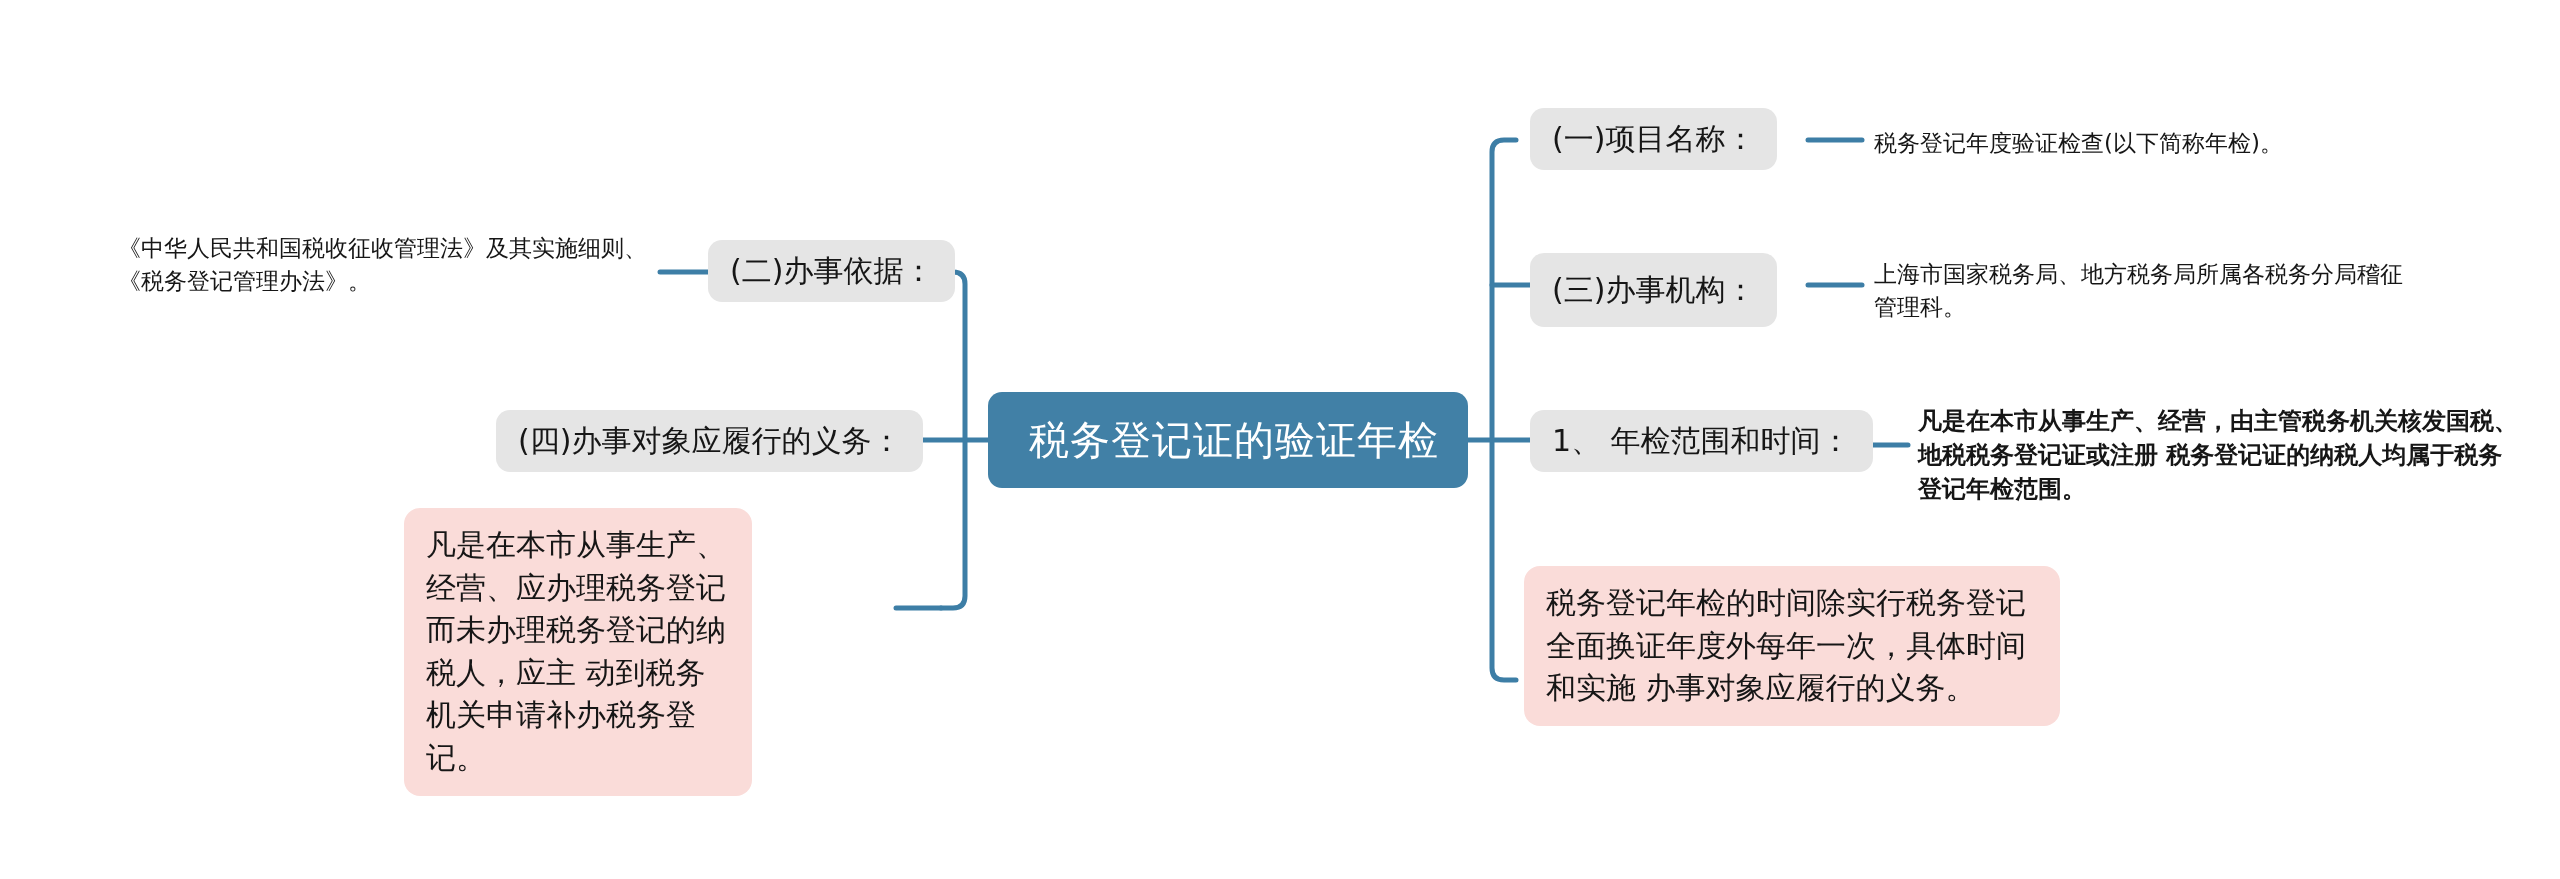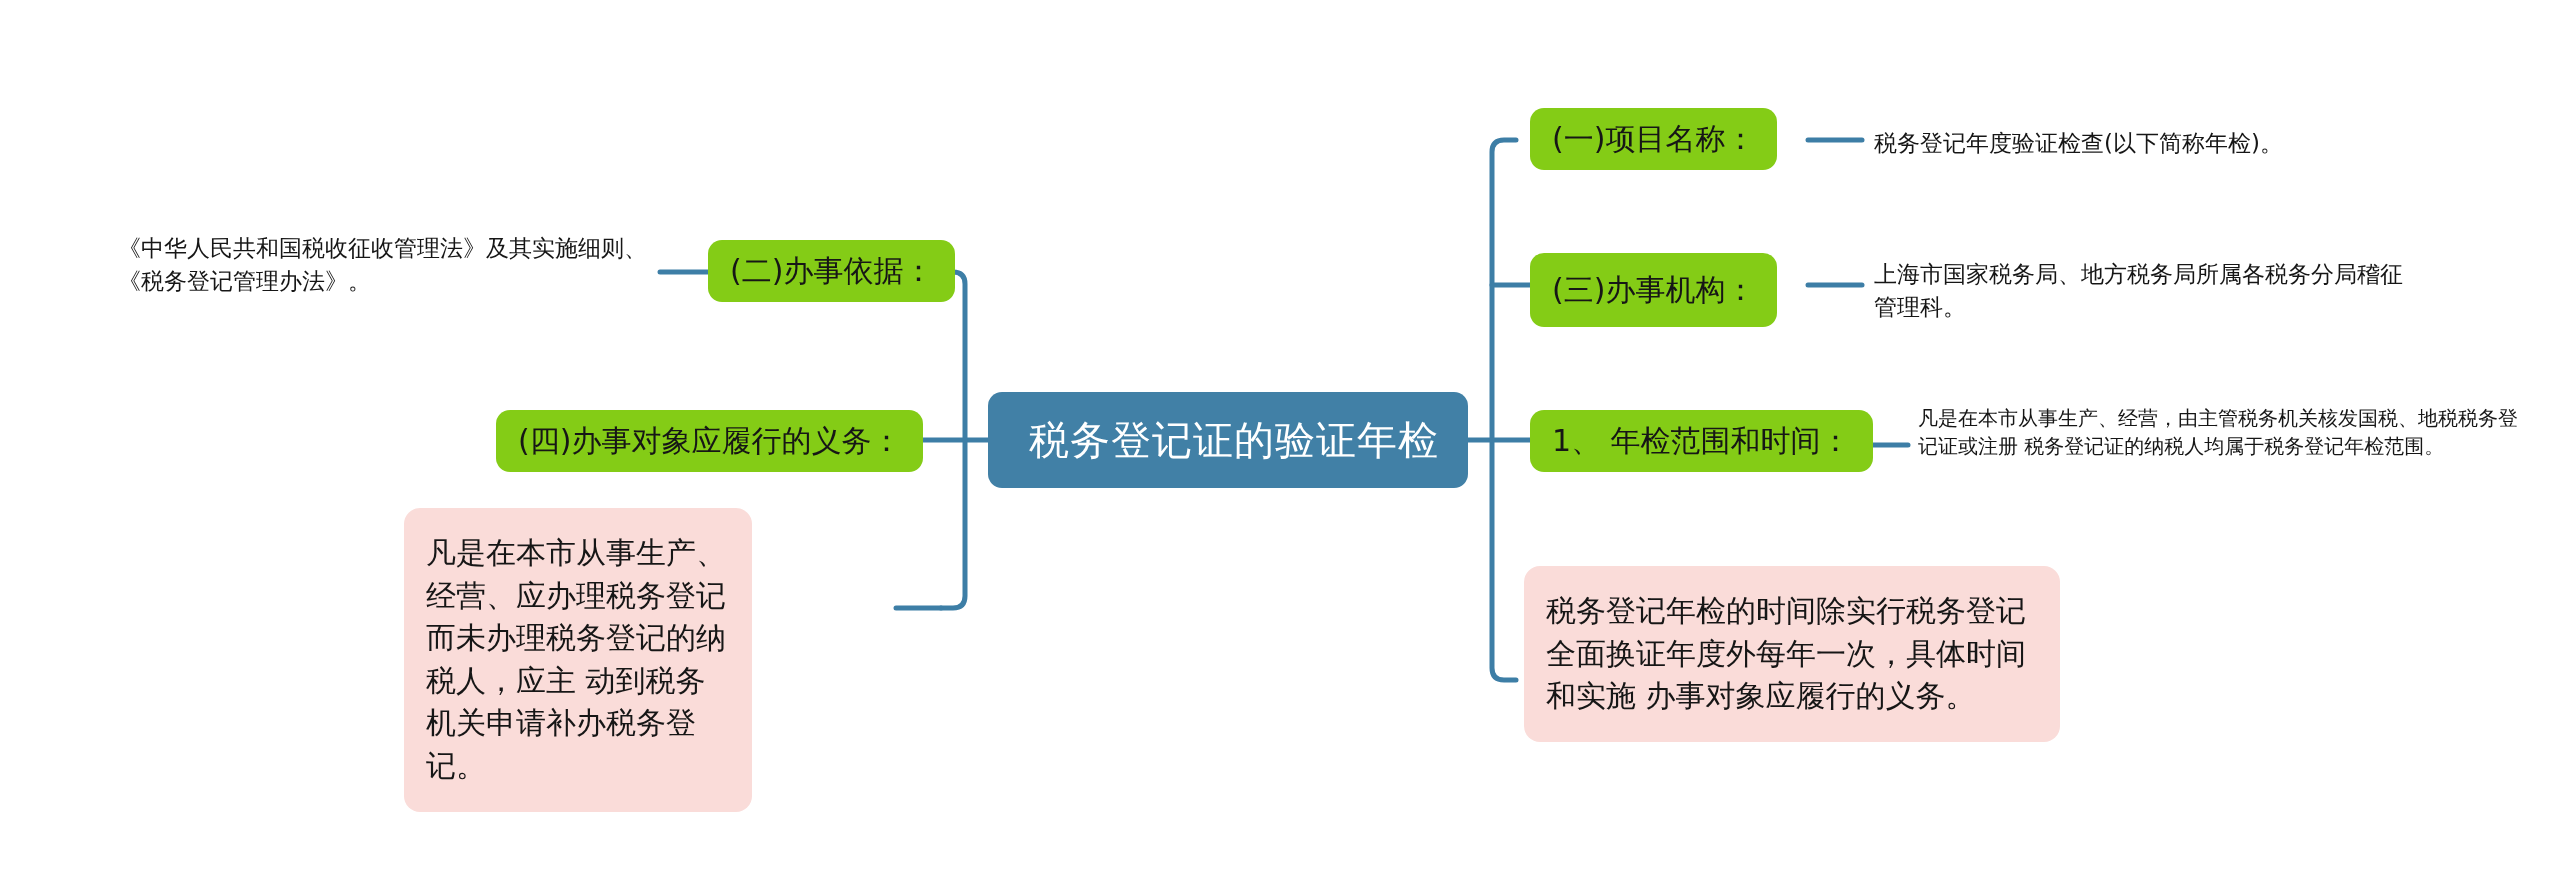--- a/index.html
+++ b/index.html
@@ -11,33 +11,33 @@
   #canvas{position:absolute;left:0;top:0;width:2560px;height:879px;}
   svg.links{position:absolute;left:0;top:0;width:2560px;height:879px;pointer-events:none;}
   .node{position:absolute;box-sizing:border-box;}
 
   .root{
     background:#4180a6;color:#ffffff;border-radius:14px;
     display:flex;align-items:center;justify-content:center;
     font-size:40px;letter-spacing:1px;white-space:nowrap;padding-left:12px;
   }
   .topic{
-    background:#84cc16;color:#161616;border-radius:14px;
+    background:#e5e5e5;color:#161616;border-radius:14px;
     display:flex;align-items:center;
     font-size:30px;white-space:nowrap;padding:0 22px;
   }
   .leafbox{
     background:#fadcd9;color:#161616;border-radius:16px;
-    font-size:30px;line-height:1.42;padding:24px 22px;
+    font-size:30px;line-height:1.42;padding:16px 22px;
     box-sizing:border-box;
   }
   .plain{
     color:#161616;font-size:23px;line-height:1.45;
   }
-  .plain.small{font-size:20px;line-height:1.42;}
+  .plain.small{font-size:24px;line-height:1.42;font-weight:bold;}
 </style>
 </head>
 <body>
 
 <div id="canvas">
 
   <svg class="links" viewBox="0 0 2560 879" xmlns="http://www.w3.org/2000/svg">
     <g fill="none" stroke="#3d7ea6" stroke-width="5" stroke-linecap="round">
 
       <path d="M 988 440 L 965 440"></path>

